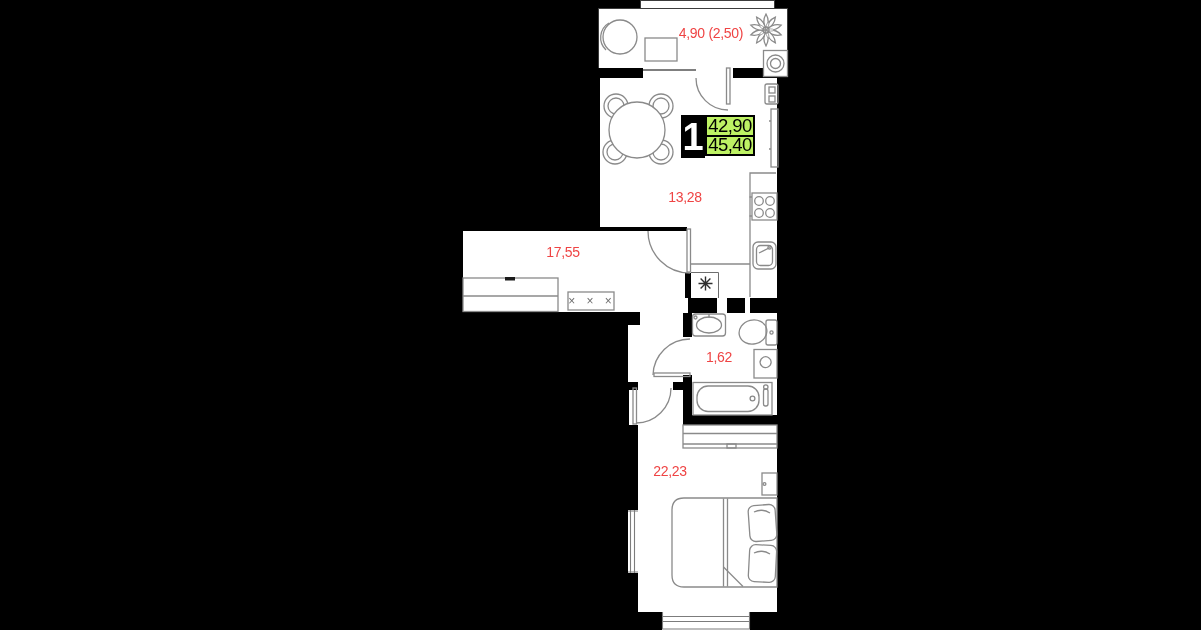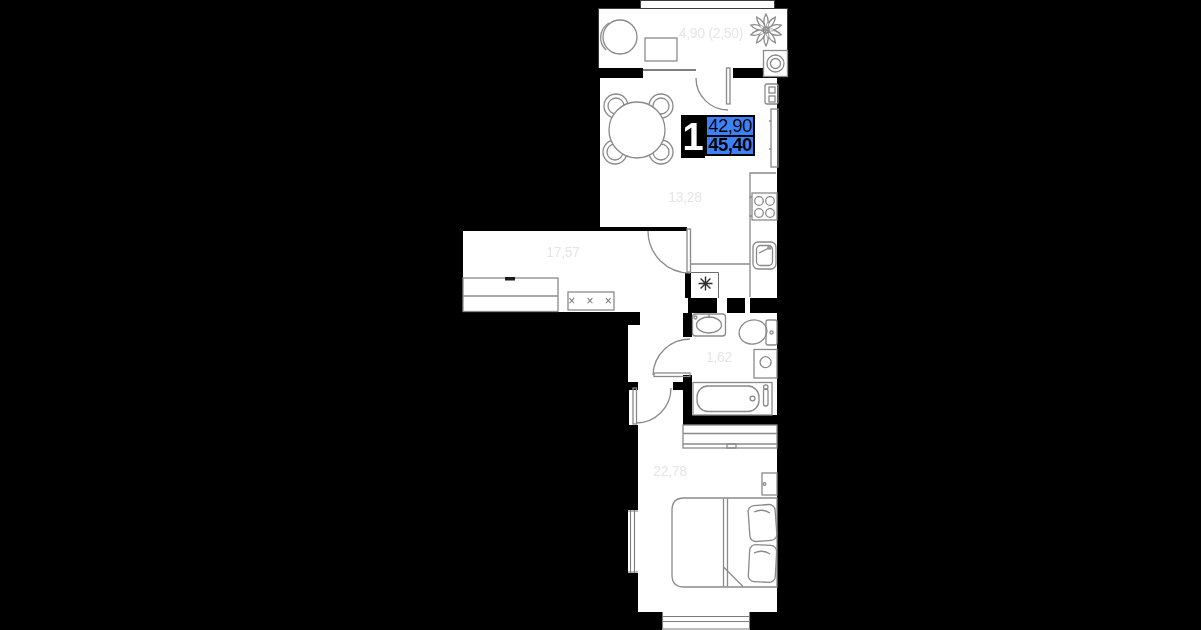--- a/index.html
+++ b/index.html
@@ -1,33 +1,33 @@
 <!DOCTYPE html>
 <html><head>
 <meta charset="utf-8">
 <style>
   html,body{margin:0;padding:0;background:#000;}
   #stage{position:relative;width:1201px;height:630px;background:#000;overflow:hidden;
          font-family:"Liberation Sans",sans-serif;}
   .w{position:absolute;background:#fff;}
   .k{position:absolute;background:#000;}
   .lbl{position:absolute;transform:translate(-50%,-50%);font-size:14px;
-       letter-spacing:-0.3px;color:#e5e5e5;white-space:nowrap;}
+       letter-spacing:-0.3px;color:#ef4444;white-space:nowrap;}
   .xmarks{position:absolute;transform:translate(-50%,-50%);font-size:12px;
        color:#6e6e6e;letter-spacing:4px;white-space:nowrap;}
   svg.layer{position:absolute;left:0;top:0;}
   #unit-badge{position:absolute;left:681px;top:115px;display:flex;}
   #badge-num{width:24px;height:43px;background:#000;color:#fff;font-size:38px;
        font-weight:600;display:flex;align-items:center;justify-content:center;
        line-height:1;}
-  .area-box{width:46px;height:17.5px;background:#3b82f6;border:2px solid #000;
+  .area-box{width:46px;height:17.5px;background:#bef264;border:2px solid #000;
        display:flex;align-items:center;justify-content:center;font-size:18.5px;
        letter-spacing:-0.6px;color:#000;line-height:1;text-align:center;}
   .area-box.upper{font-weight:400;}
-  .area-box.lower{font-weight:700;margin-top:-2px;}
+  .area-box.lower{font-weight:400;margin-top:-2px;}
   .bal{border:1px solid #3c3c3c;box-sizing:border-box;}
 </style>
 </head>
 <body>
 
 <div id="stage">
 
   <div class="w bal" style="left:640px;top:0;width:135px;height:9px;border-bottom:none"></div>
   <div class="w bal" style="left:598px;top:8px;width:190px;height:60px;border-bottom:none"></div>
   <div class="w" style="left:600px;top:78px;width:177px;height:149px"></div>
@@ -209,23 +209,23 @@
         <rect x="749" y="505" width="27" height="36" rx="6" transform="rotate(-4 762.5 523)"></rect>
         <path d="M754,512 q8,-4 16,1"></path>
         <rect x="749" y="545" width="27" height="37" rx="6" transform="rotate(3 762.5 563)"></rect>
         <path d="M754,553 q8,-4 16,1"></path>
       </g>
     </g>
   </svg>
 
   <div class="lbl" style="left:711px;top:33px">4,90 (2,50)</div>
   <div class="lbl" style="left:685px;top:197px">13,28</div>
-  <div class="lbl" style="left:563px;top:252px">17,57</div>
+  <div class="lbl" style="left:563px;top:252px">17,55</div>
   <div class="lbl" style="left:719px;top:357px">1,62</div>
-  <div class="lbl" style="left:670px;top:471px">22,78</div>
+  <div class="lbl" style="left:670px;top:471px">22,23</div>
   <div class="xmarks" style="left:592px;top:301px">× × ×</div>
 
   <div id="unit-badge">
     <div id="badge-num">1</div>
     <div>
       <div class="area-box upper">42,90</div>
       <div class="area-box lower">45,40</div>
     </div>
   </div>
 

